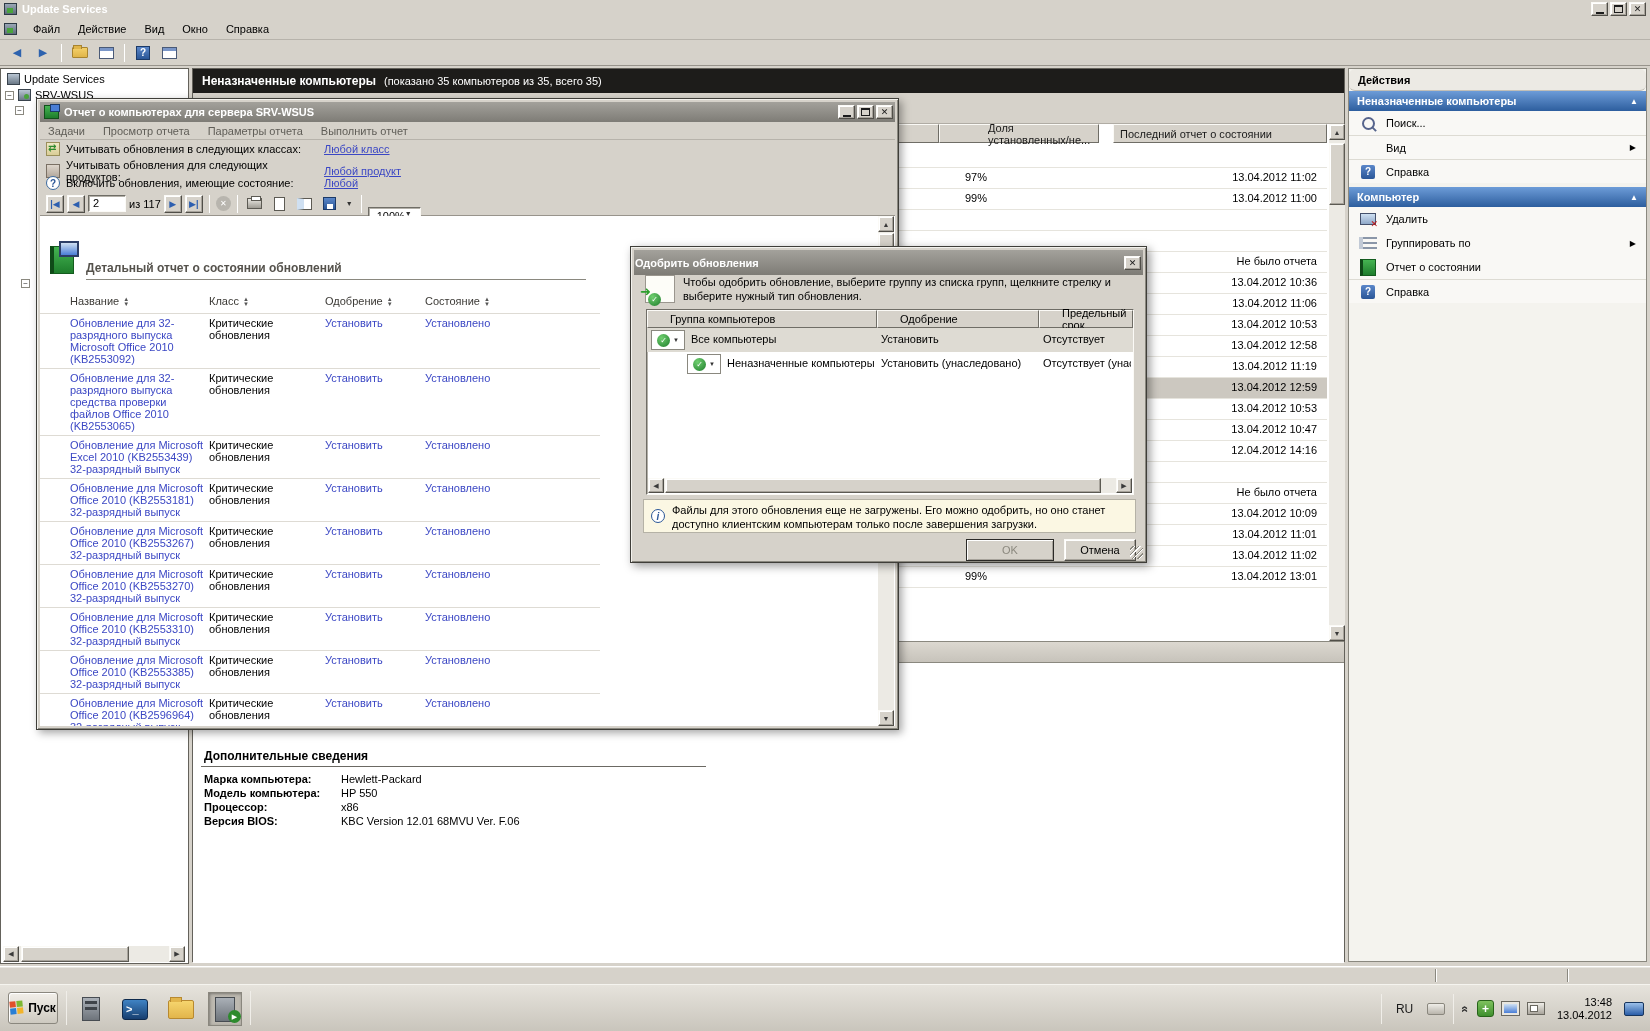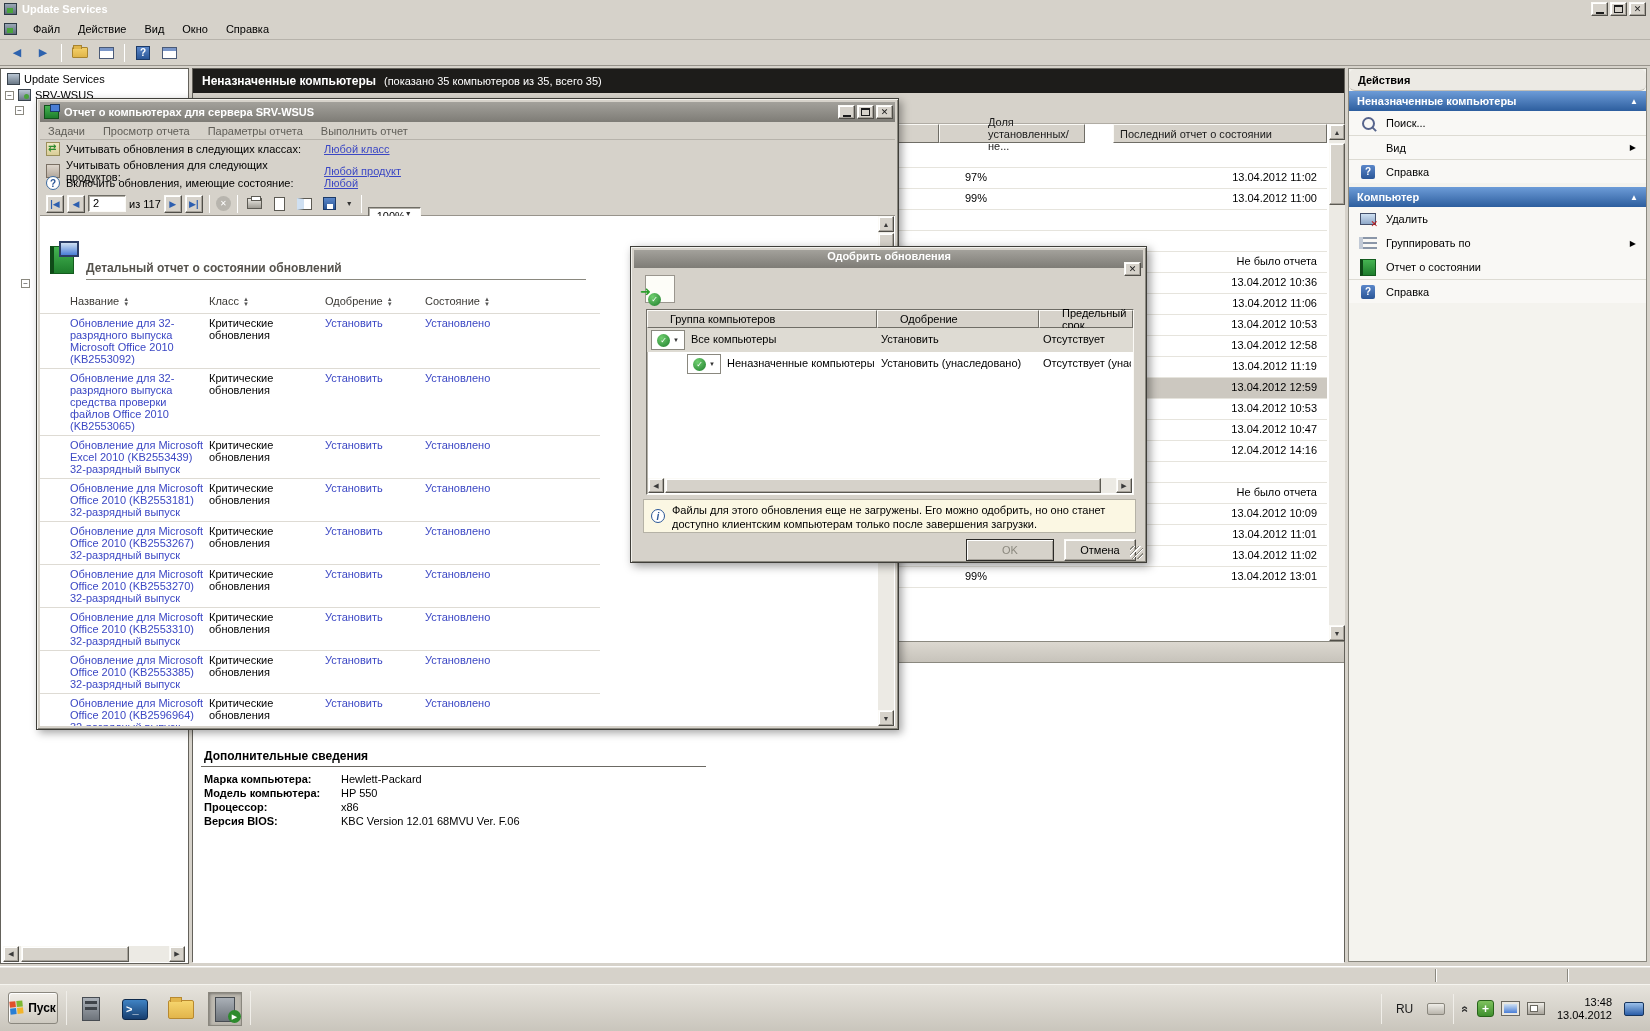--- a/index.html
+++ b/index.html
@@ -153,23 +153,23 @@
   .rc2 { width:112px; margin-left:5px; }
   .rc3 { width:96px; margin-left:4px; color:#3b47c4; }
   .rc4 { width:110px; margin-left:4px; color:#3b47c4; }
   .hc1 { width:134px; margin-left:30px; } .hc2{ width:112px; margin-left:5px;} .hc3{width:96px;margin-left:4px;} .hc4{width:110px;margin-left:4px;}
   .rscroll { position:absolute; right:1px; top:0; width:16px; bottom:0; background:#eceae4; }
   .rthumb { position:absolute; top:17px; left:0; width:16px; height:58px; }
 
   
   .dlg { left:630px; top:246px; width:517px; height:317px; background:#d6d2ca; border:1px solid #3f3e39;
     box-shadow:inset 1px 1px 0 #f3f2ed, inset -1px -1px 0 #8a887f, 3px 3px 9px rgba(0,0,0,.4); z-index:20; }
-  .dtbar { position:absolute; left:3px; top:3px; right:3px; height:18px;
+  .dtbar { position:absolute; left:3px; top:3px; right:3px; height:25px;
     background:linear-gradient(180deg,#a3a19b,#7e7c76); color:#fff; font-weight:bold;
-    display:flex; align-items:center; padding-left:1px;flex-direction:column; }
+    display:flex; align-items:center; padding-left:1px; }
   .dinstr-icon { position:absolute; left:14px; top:28px; width:30px; height:28px; background:#fdfdf8;
     border:1px solid #9a968e; }
   .dinstr-icon .garr { position:absolute; left:-6px; top:8px; color:#2d9e2d; font-weight:bold; font-size:13px; }
   .dinstr-icon .gchk { position:absolute; left:2px; bottom:-4px; width:13px; height:13px; border-radius:50%;
     background:radial-gradient(circle at 35% 30%,#6fcf6f,#1e7d2c); color:#fff; font-size:8px; text-align:center; line-height:13px; }
   .dinstr { position:absolute; left:52px; top:28px; width:452px; line-height:14px; }
   .dlist { position:absolute; left:15px; top:62px; width:488px; height:186px; }
   .dlh { display:flex; height:18px; }
   .dlhc { background:#d6d2ca; border:1px solid; border-color:#fbfaf6 #6f6d66 #6f6d66 #fbfaf6;
     display:flex; align-items:center; padding-left:22px; }
@@ -303,21 +303,21 @@
 </div>
 
 <div class="abs mid">
   <div class="paneheader">
     <span class="ph-title">Неназначенные компьютеры</span>
     <span>(показано 35 компьютеров из 35, всего 35)</span>
   </div>
   <div class="midgap"></div>
 
   <div class="colhdr" style="left:0;width:746px;"></div>
-  <div class="colhdr" style="left:746px;width:146px;justify-content:flex-end;padding-left:48px;">Доля установленных/не...</div>
+  <div class="colhdr" style="left:746px;width:160px;justify-content:flex-end;padding-left:48px;">Доля установленных/не...</div>
   <div class="colhdr" style="left:920px;width:214px;">Последний отчет о состоянии</div>
 
   <div class="crows">
 
       <div class="crow">
         <span class="cpct"></span>
         <span class="cdate"></span>
       </div>
 
       <div class="crow">
@@ -669,20 +669,21 @@
   <div class="dtbar">
     <span>Одобрить обновления</span>
     <span class="rbtns" style="margin-left:auto;">
       <span class="btn wbtn">✕</span>
     </span>
   </div>
   <div class="dinstr-icon">
     <span class="garr">➜</span>
       <span class="gchk">✓</span>
   </div>
+  <div class="dinstr">Чтобы одобрить обновление, выберите группу из списка групп, щелкните стрелку и выберите нужный тип обновления.</div>
 
   <div class="inset dlist">
     <div class="dlh">
       <span class="dlhc" style="width:230px;">Группа компьютеров</span>
       <span class="dlhc" style="width:162px;">Одобрение</span>
       <span class="dlhc" style="width:94px;">Предельный срок</span>
     </div>
     <div>
 
         <div class="drow first">

